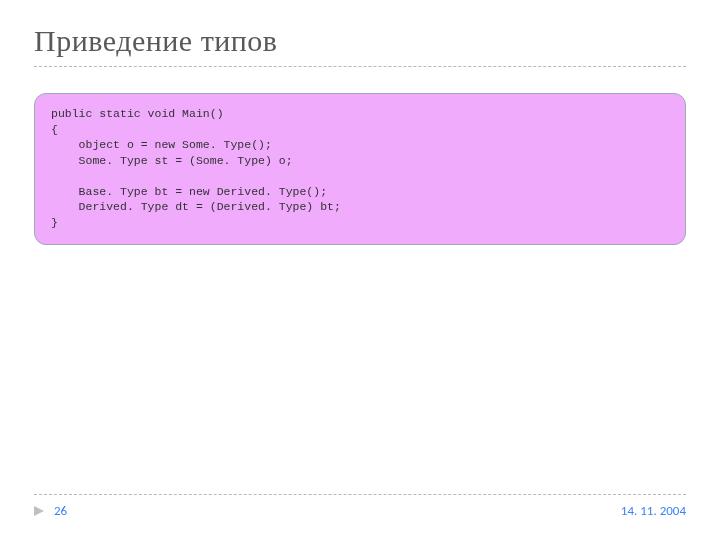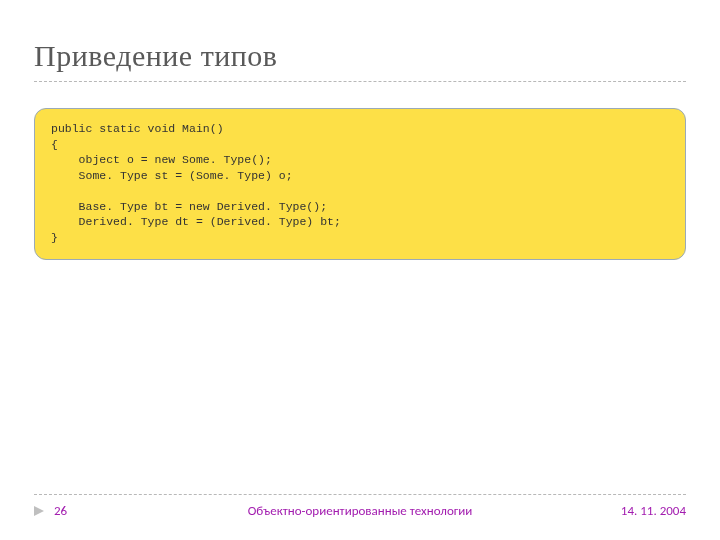--- a/index.html
+++ b/index.html
@@ -1,21 +1,21 @@
 <!DOCTYPE html>
 <html><head>
 <meta charset="utf-8">
 <style>
   * { box-sizing: border-box; margin: 0; padding: 0; }
   html, body { width: 720px; height: 540px; background: #fff; font-family: Georgia, 'Times New Roman', serif; color: #595959; }
-  .slide { width: 720px; height: 540px; position: relative; padding: 39px 34px 0 34px; }
+  .slide { width: 720px; height: 540px; position: relative; padding: 24px 34px 0 34px; }
   .title-row { border-bottom: 1px dashed #b8b8b8; padding-bottom: 8px; margin-bottom: 26px; }
   .title { font-size: 30px; font-weight: normal; color: #595959; letter-spacing: 0.5px; }
-  .codebox { background: #fde047; border: 1px solid #9aaab8; border-radius: 12px; padding: 12px 16px 14px 16px; font-family: 'Courier New', Courier, monospace; font-size: 11.5px; line-height: 1.35; color: #333; white-space: pre; }
-  .footer { position: absolute; left: 34px; right: 34px; bottom: 22px; border-top: 1px dashed #b8b8b8; padding-top: 8px; display: flex; align-items: center; font-family: Calibri, Arial, sans-serif; font-size: 13px; color: #a21caf; }
+  .codebox { background: #f0abfc; border: 1px solid #9aaab8; border-radius: 12px; padding: 12px 16px 14px 16px; font-family: 'Courier New', Courier, monospace; font-size: 11.5px; line-height: 1.35; color: #333; white-space: pre; }
+  .footer { position: absolute; left: 34px; right: 34px; bottom: 22px; border-top: 1px dashed #b8b8b8; padding-top: 8px; display: flex; align-items: center; font-family: Calibri, Arial, sans-serif; font-size: 13px; color: #3b82f6; }
   .footer .arrow { margin-right: 10px; display: inline-flex; align-items: center; }
   .footer .page { margin-right: auto; display: flex; align-items: center; }
   .footer .mid { position: absolute; left: 0; right: 0; text-align: center; pointer-events: none; }
   .footer .date { margin-left: auto; }
 </style>
 </head>
 <body>
 
 <div class="slide">
   <div class="title-row">
@@ -33,16 +33,15 @@
 
   <div class="footer">
     <span class="page">
       <span class="arrow">
         <svg width="10" height="10" viewBox="0 0 10 10">
             <polygon points="0,0 10,5 0,10" fill="#bfbfbf"></polygon>
           </svg>
       </span>
       <span>26</span>
     </span>
-    <span class="mid">Объектно-ориентированные технологии</span>
     <span class="date">14. 11. 2004</span>
   </div>
 </div>
 
 </body></html>

